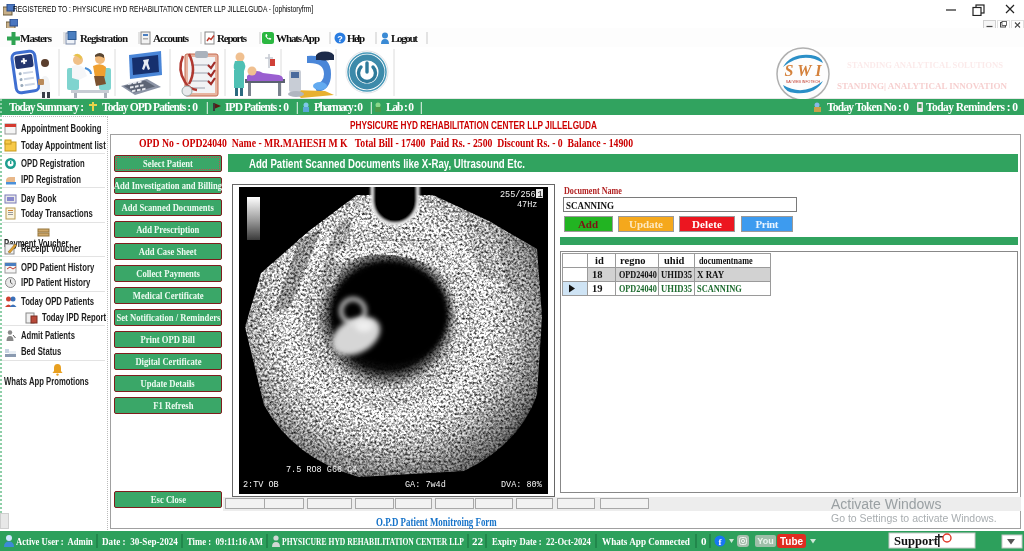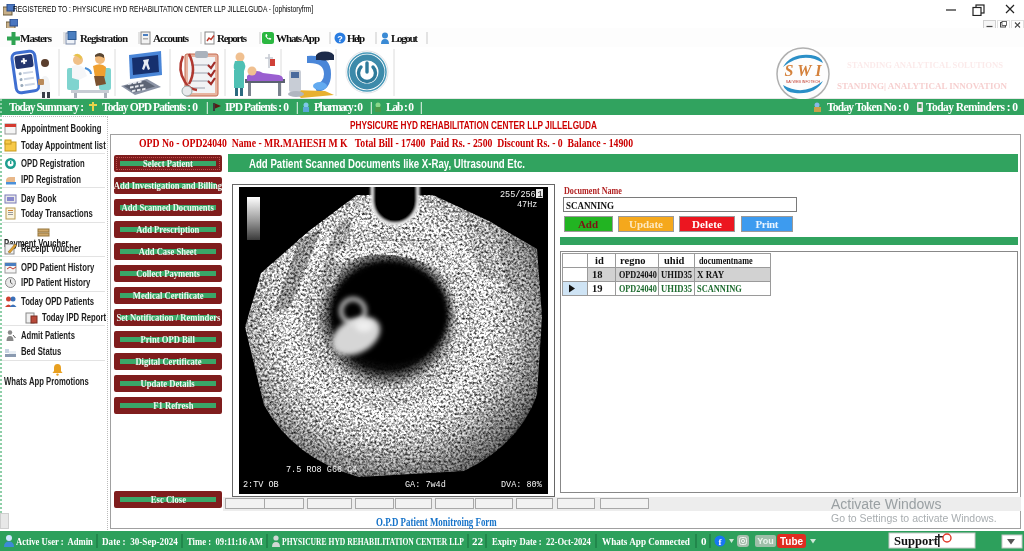--- a/index.html
+++ b/index.html
@@ -2,21 +2,21 @@
 <html><head>
 <meta charset="utf-8">
 <style>
   html,body{margin:0;padding:0;}
   body{width:1024px;height:551px;position:relative;overflow:hidden;background:#fff;
        font-family:"Liberation Sans",sans-serif;}
   .abs{position:absolute;}
   
   .gbar{background:#31a35f;color:#fff;}
   .gbtn{position:absolute;left:114px;width:108px;height:17px;background:#3aa768;
-        border:6px solid #7f1d1d;border-radius:2px;color:#eefbf2;
+        border:1px solid #7f1d1d;border-radius:2px;color:#eefbf2;
         font-family:"Liberation Serif",serif;font-weight:bold;font-size:10px;
         display:flex;align-items:center;justify-content:center;box-sizing:border-box;
         text-align:center;line-height:10px;white-space:nowrap;}
   .gbtn span{display:inline-block;transform:scaleX(0.86);transform-origin:50% 50%;}
   .side-item{position:absolute;left:4px;height:14px;display:flex;align-items:center;
         font-size:10px;font-weight:bold;color:#1c1c1c;white-space:nowrap;}
   .side-item .ic{width:13px;height:13px;margin-right:4px;flex:0 0 13px;display:inline-block;}
   .side-item .tx{display:inline-block;transform:scaleX(0.77);transform-origin:0 50%;}
 </style>
 </head>

